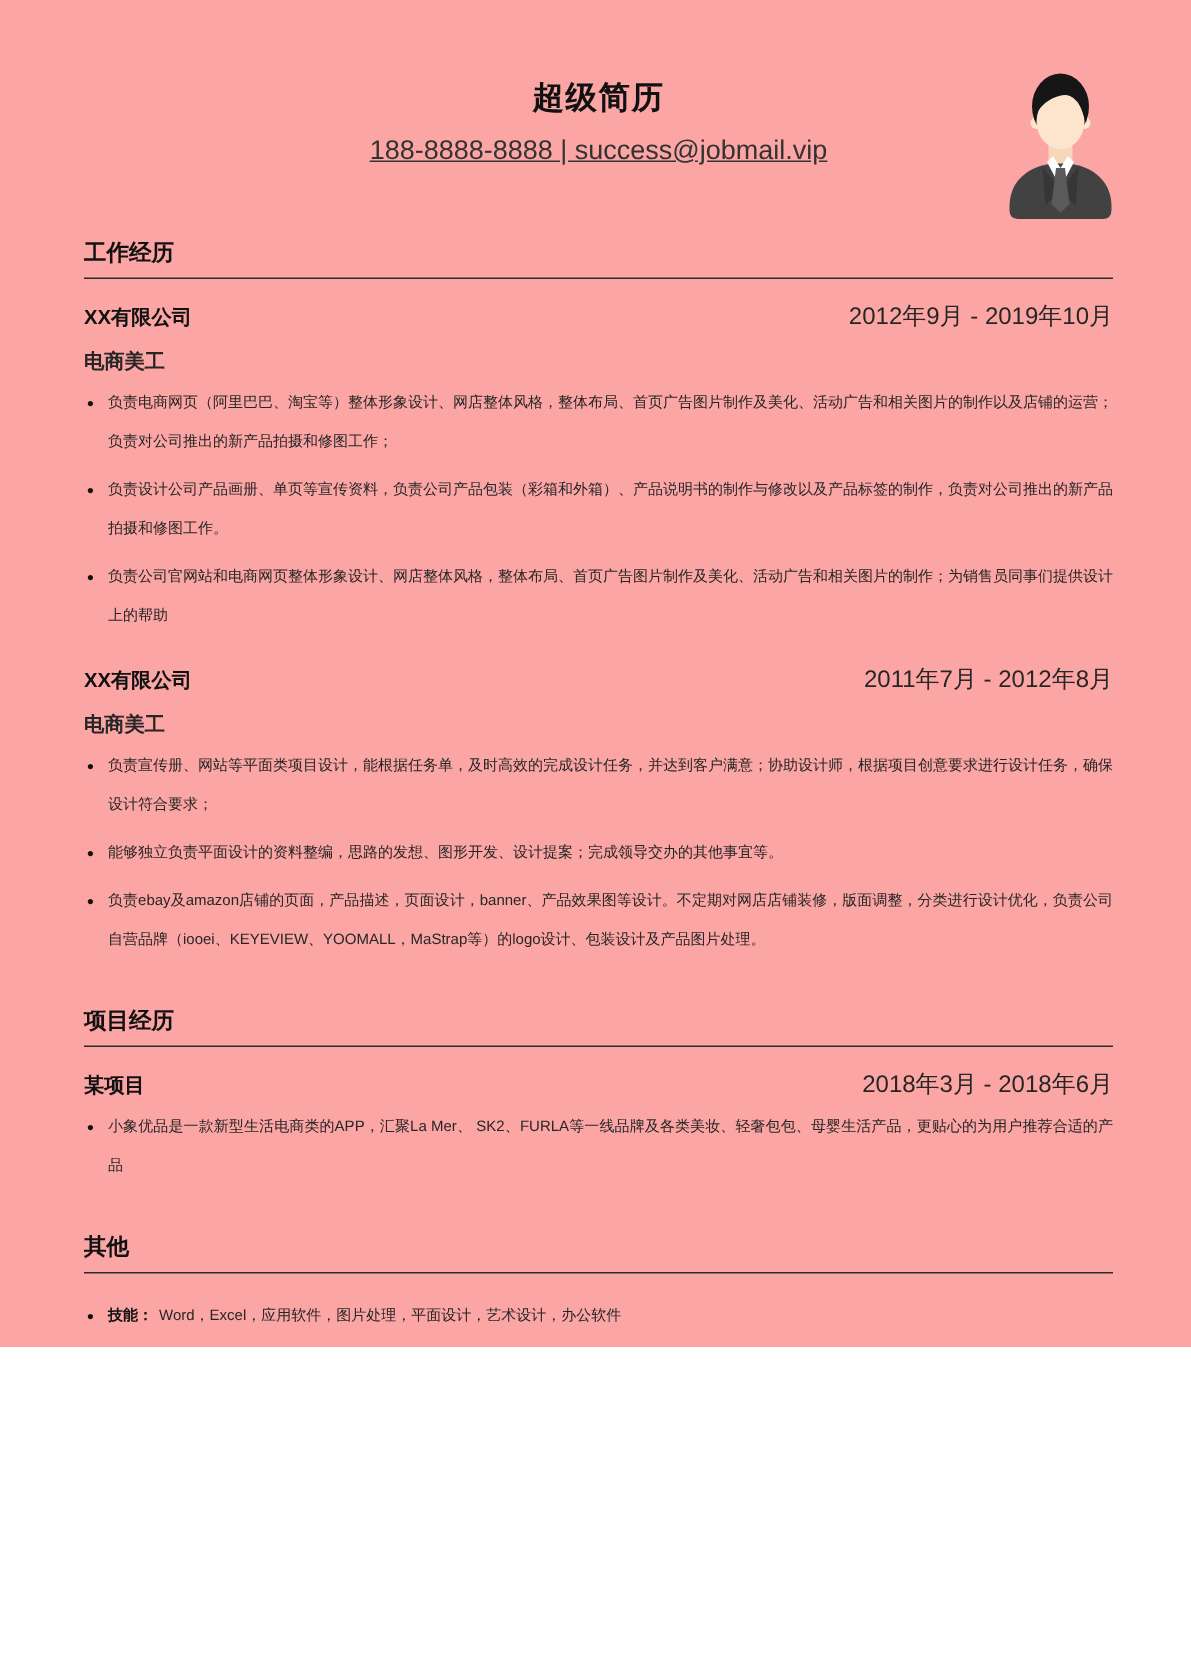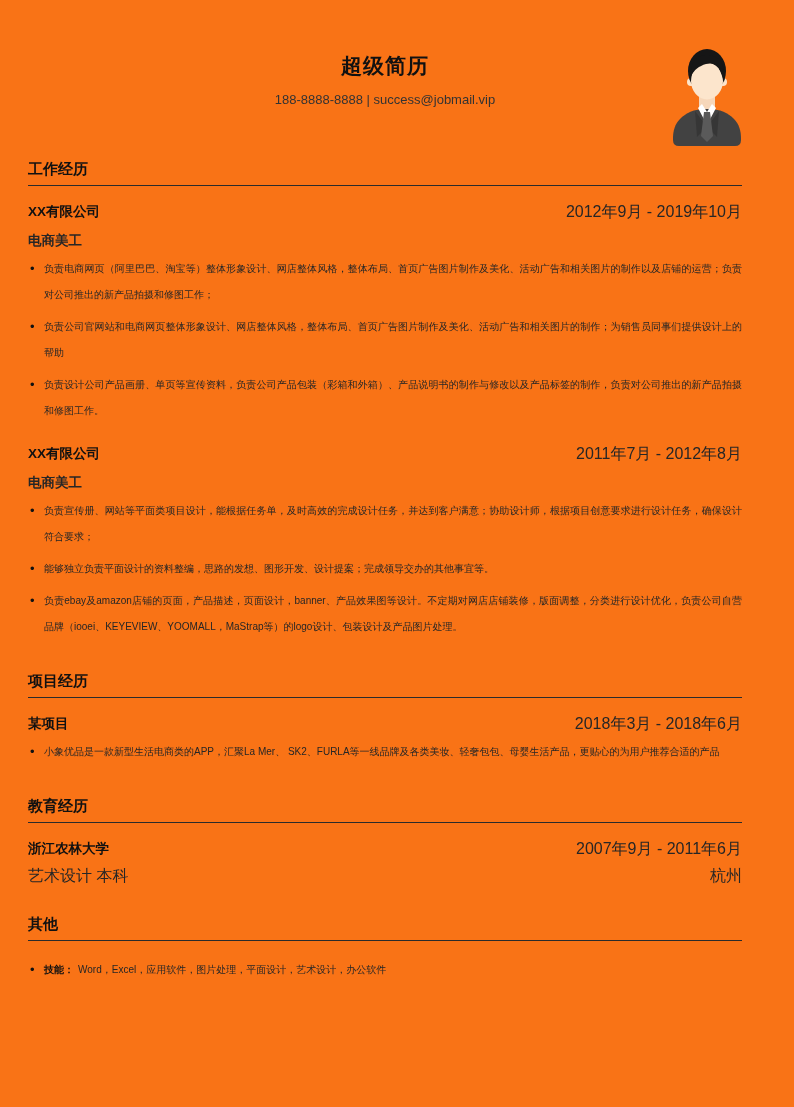--- a/index.html
+++ b/index.html
@@ -2,26 +2,26 @@
 <html><head>
 <meta charset="utf-8">
 <style>
   * { margin:0; padding:0; box-sizing:border-box; }
   html,body { background:#ffffff; }
   body {
     width:794px; height:1107px; overflow:hidden;
     font-family:"Liberation Sans","DejaVu Sans",sans-serif;
     color:#262626;
   }
-  .page { width:794px; height:1107px; padding:54px 52px 0 28px; position:relative; background:#f97316; }
+  .page { width:794px; height:898px; padding:54px 52px 0 56px; position:relative; background:#fca5a5; }
 
   
   .header { position:relative; text-align:center; }
   .title { font-size:21px; line-height:24px; font-weight:700; color:#111; letter-spacing:1px; }
-  .contact { margin-top:15px; font-size:13px; line-height:14px; color:#333; }
+  .contact { margin-top:15px; font-size:18px; line-height:14px; color:#333;text-decoration:underline; }
   .avatar { position:absolute; top:-14px; right:-4px; width:78px; height:106px; }
 
   
   .section { margin-top:54px; }
   .section + .section { margin-top:33px; }
   .section-heading {
     font-size:15px; line-height:16px; font-weight:700; color:#111;
     padding-bottom:8px; border-bottom:1.5px solid #2b2b2b;
   }
   .entry { margin-top:18px; }
@@ -84,22 +84,22 @@
     <div class="section-heading">工作经历</div>
 
     <div class="entry">
       <div class="entry-row">
         <span class="entry-name">XX有限公司</span>
         <span class="entry-date">2012年9月 - 2019年10月</span>
       </div>
       <div class="entry-role">电商美工</div>
       <ul class="bullets">
         <li>负责电商网页（阿里巴巴、淘宝等）整体形象设计、网店整体风格，整体布局、首页广告图片制作及美化、活动广告和相关图片的制作以及店铺的运营；负责对公司推出的新产品拍摄和修图工作；</li>
+        <li>负责设计公司产品画册、单页等宣传资料，负责公司产品包装（彩箱和外箱）、产品说明书的制作与修改以及产品标签的制作，负责对公司推出的新产品拍摄和修图工作。</li>
         <li>负责公司官网站和电商网页整体形象设计、网店整体风格，整体布局、首页广告图片制作及美化、活动广告和相关图片的制作；为销售员同事们提供设计上的帮助</li>
-        <li>负责设计公司产品画册、单页等宣传资料，负责公司产品包装（彩箱和外箱）、产品说明书的制作与修改以及产品标签的制作，负责对公司推出的新产品拍摄和修图工作。</li>
       </ul>
     </div>
 
     <div class="entry">
       <div class="entry-row">
         <span class="entry-name">XX有限公司</span>
         <span class="entry-date">2011年7月 - 2012年8月</span>
       </div>
       <div class="entry-role">电商美工</div>
       <ul class="bullets">
@@ -117,34 +117,20 @@
       <div class="entry-row">
         <span class="entry-name">某项目</span>
         <span class="entry-date">2018年3月 - 2018年6月</span>
       </div>
       <ul class="bullets">
         <li>小象优品是一款新型生活电商类的APP，汇聚La Mer、 SK2、FURLA等一线品牌及各类美妆、轻奢包包、母婴生活产品，更贴心的为用户推荐合适的产品</li>
       </ul>
     </div>
   </div>
 
-  <div class="section">
-    <div class="section-heading">教育经历</div>
-
-    <div class="entry">
-      <div class="entry-row">
-        <span class="entry-name">浙江农林大学</span>
-        <span class="entry-date">2007年9月 - 2011年6月</span>
-      </div>
-      <div class="entry-row second">
-        <span class="entry-right">艺术设计 本科</span>
-        <span class="entry-right">杭州</span>
-      </div>
-    </div>
-  </div>
 
   <div class="section">
     <div class="section-heading">其他</div>
     <ul class="bullets" style="margin-top:16px;">
       <li><span class="inline-label">技能：</span><span class="inline-text">Word，Excel，应用软件，图片处理，平面设计，艺术设计，办公软件</span></li>
 
     </ul>
   </div>
 
 </div>

